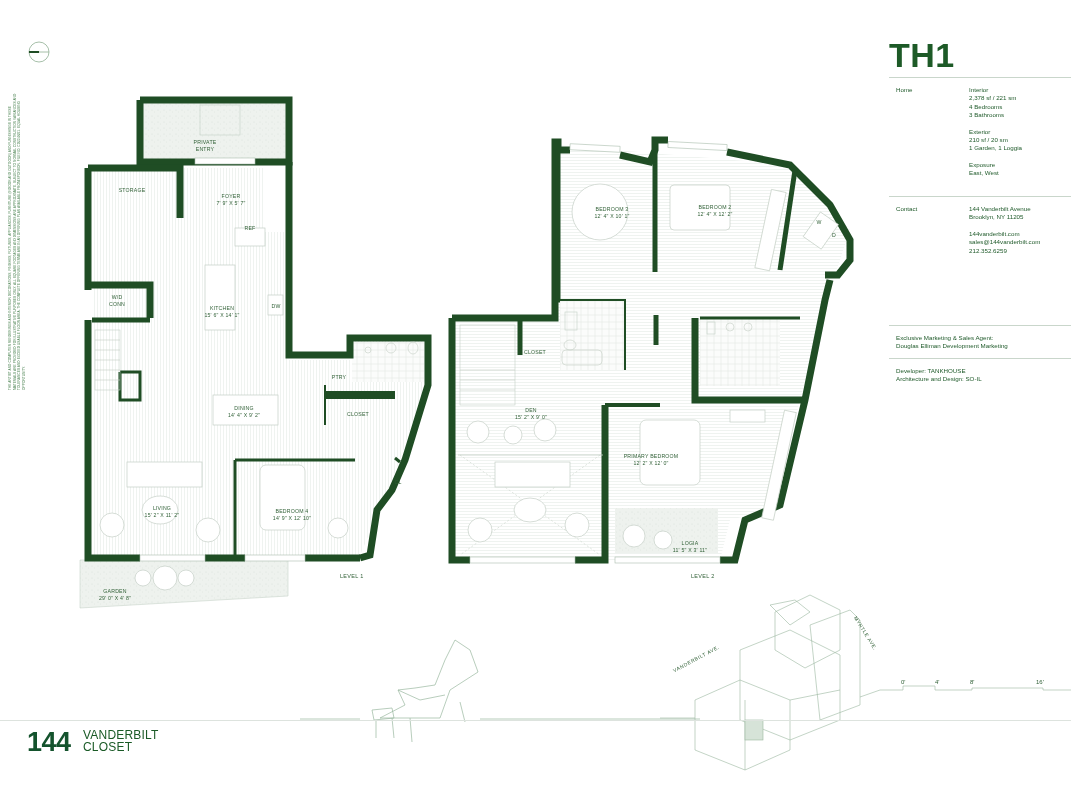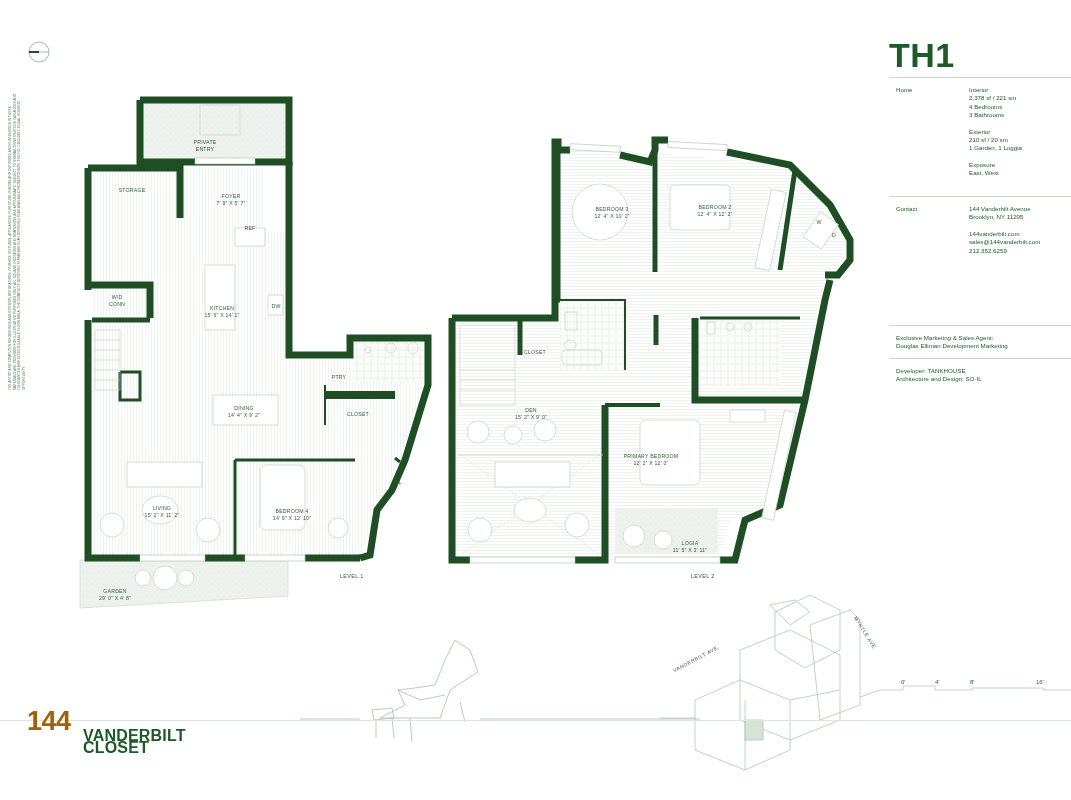--- a/index.html
+++ b/index.html
@@ -11,22 +11,22 @@
   .disclaimer { left:8px; top:90px; width:300px; height:36px; transform-origin:0 0;
      transform: translate(0px, 300px) rotate(-90deg); font-size:3.2px; line-height:4.6px; color:#3f7a45;
      letter-spacing:0.05px; text-transform:uppercase; }
   .lbl { position:absolute; font-size:5.2px; color:#2f5f35; text-align:center; line-height:7px; letter-spacing:0.2px; text-transform:uppercase; white-space:nowrap; transform:translateX(-50%); }
   .lvl { position:absolute; font-size:5.5px; color:#2f5f35; letter-spacing:0.3px; text-transform:uppercase; }
   .title { left:889px; top:36px; font-size:34px; font-weight:bold; color:#1d5a27; letter-spacing:0.5px; }
   .rule { position:absolute; height:1px; background:#c9d6cb; }
   .info { position:absolute; font-size:6.2px; line-height:8.4px; color:#1f5a2a; }
   .info .grp { margin-bottom:8px; }
   .bottom-rule { left:0; top:720px; width:1071px; height:1px; background:#dde3de; }
-  .brand-num { left:27px; top:706px; font-size:27px; font-weight:bold; color:#a16207; letter-spacing:-0.5px; }
-  .brand-name { left:83px; top:730px; font-size:16px; line-height:11.5px; color:#1a5a26; font-weight:bold; letter-spacing:0.2px; }
+  .brand-num { left:27px; top:727px; font-size:27px; font-weight:bold; color:#14532d; letter-spacing:-0.5px; }
+  .brand-name { left:83px; top:730px; font-size:12px; line-height:11.5px; color:#1a5a26; font-weight:normal; letter-spacing:0.2px; }
   .scale-lbl { position:absolute; font-size:6px; color:#2f5f35; }
   .street { position:absolute; font-size:5px; color:#2f5f35; letter-spacing:0.6px; }
 </style>
 </head>
 <body>
 
 <svg class="compass abs" width="22" height="22" viewBox="0 0 22 22" style="left:28px;top:41px;">
   <circle cx="11" cy="11" r="10" fill="none" stroke="#8fae93" stroke-width="0.8"></circle>
   <line x1="1" y1="11" x2="11" y2="11" stroke="#1f4d24" stroke-width="2"></line>
   <line x1="11" y1="11" x2="21" y2="11" stroke="#8fae93" stroke-width="0.8"></line>

